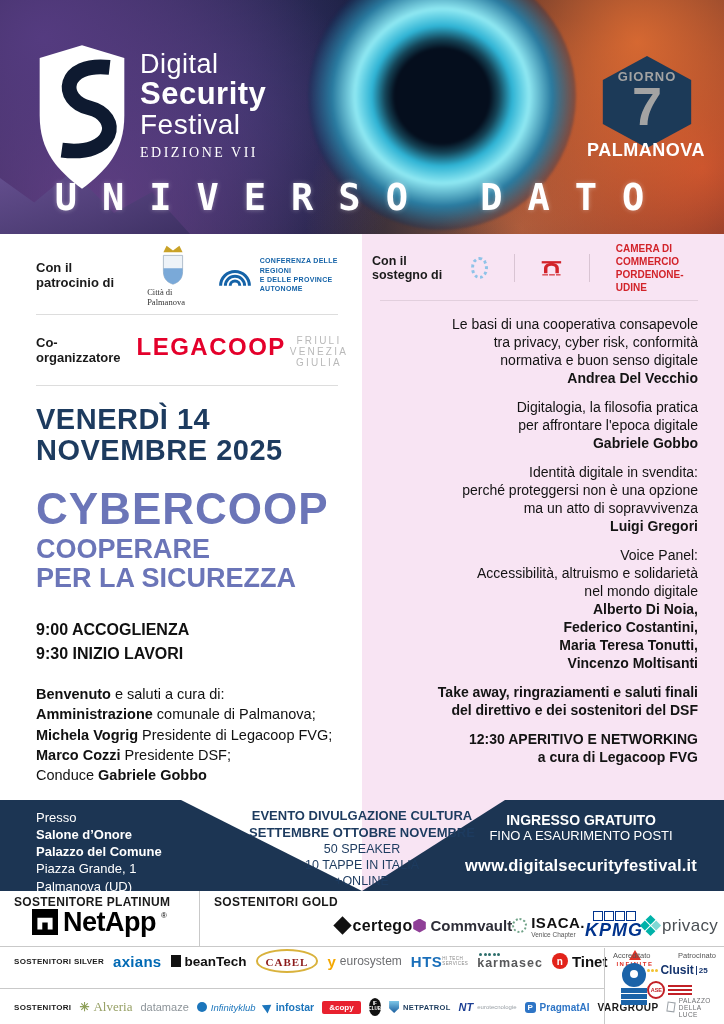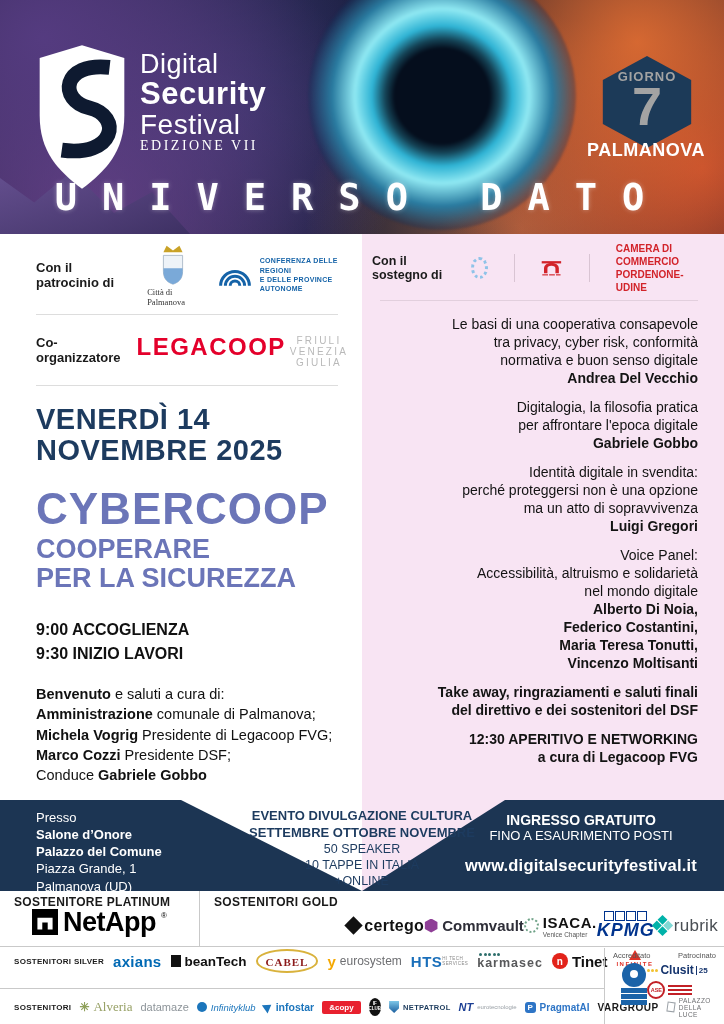--- a/index.html
+++ b/index.html
@@ -19,21 +19,21 @@
   .iris{position:absolute;left:308px;top:-38px;width:268px;height:268px;border-radius:50%;
     background:radial-gradient(circle,#050e1d 0 25%,#154457 30%,#2fb3d4 37%,#8fe8f2 46%,#2a7ba0 58%,rgba(20,50,90,.35) 70%,transparent 78%);
     filter:blur(1px)}
   .mountain{position:absolute;left:0;bottom:0;width:190px;height:70px;background:linear-gradient(160deg,#6a5596,#3a2f60);
     clip-path:polygon(0 100%,0 20%,18% 55%,38% 10%,60% 70%,80% 40%,100% 100%);opacity:.85}
   .shield{position:absolute;left:36px;top:42px}
   .logo-text{position:absolute;left:140px;top:50px;color:#fff;line-height:1.04}
   .lt1{font-size:27px;font-weight:300;letter-spacing:.5px}
   .lt2{font-size:31px;font-weight:bold;letter-spacing:.5px}
   .lt3{font-size:28px;font-weight:300;letter-spacing:.5px}
-  .lt4{font-family:"Liberation Serif",serif;font-size:14px;letter-spacing:2.5px;}
+  .lt4{font-family:"Liberation Serif",serif;font-size:14px;letter-spacing:2.5px;margin-top:7px}
   .badge{position:absolute;right:30px;top:56px;width:94px;height:92px;background:#1c3a58;
     clip-path:polygon(50% 0,97% 26%,97% 74%,50% 100%,3% 74%,3% 26%);
     display:flex;flex-direction:column;align-items:center;color:#a3a3a3}
   .badge-label{font-size:13px;font-weight:bold;letter-spacing:1px;margin-top:13px}
   .badge-num{font-size:54px;font-weight:bold;line-height:.92;margin-top:-2px}
   .badge-city{position:absolute;right:12px;top:140px;width:132px;text-align:center;color:#fff;font-weight:bold;font-size:18px;letter-spacing:.5px}
   .banner-text{position:absolute;left:0;top:176px;width:724px;text-align:center;color:#fff;
     font-family:"DejaVu Sans Mono",monospace;font-weight:bold;font-size:37px;letter-spacing:25px;
     text-shadow:0 0 5px rgba(255,255,255,.35);white-space:nowrap}
 
@@ -366,21 +366,21 @@
             </span>
           <span class="kpmg-text">KPMG</span>
         </div>
         <div class="glogo">
           <span class="rubrik-icon">
               <i></i>
               <i></i>
               <i></i>
               <i></i>
             </span>
-          <span class="rubrik-text">rubrik</span>
+          <span class="rubrik-text">privacy</span>
         </div>
       </div>
     </div>
 
     <div class="row2">
       <span class="ilbl">SOSTENITORI SILVER</span>
       <span class="axians">axians</span>
       <span class="glogo">
         <span class="bt-icon"></span>
         <span class="bt-text">beanTech</span>

